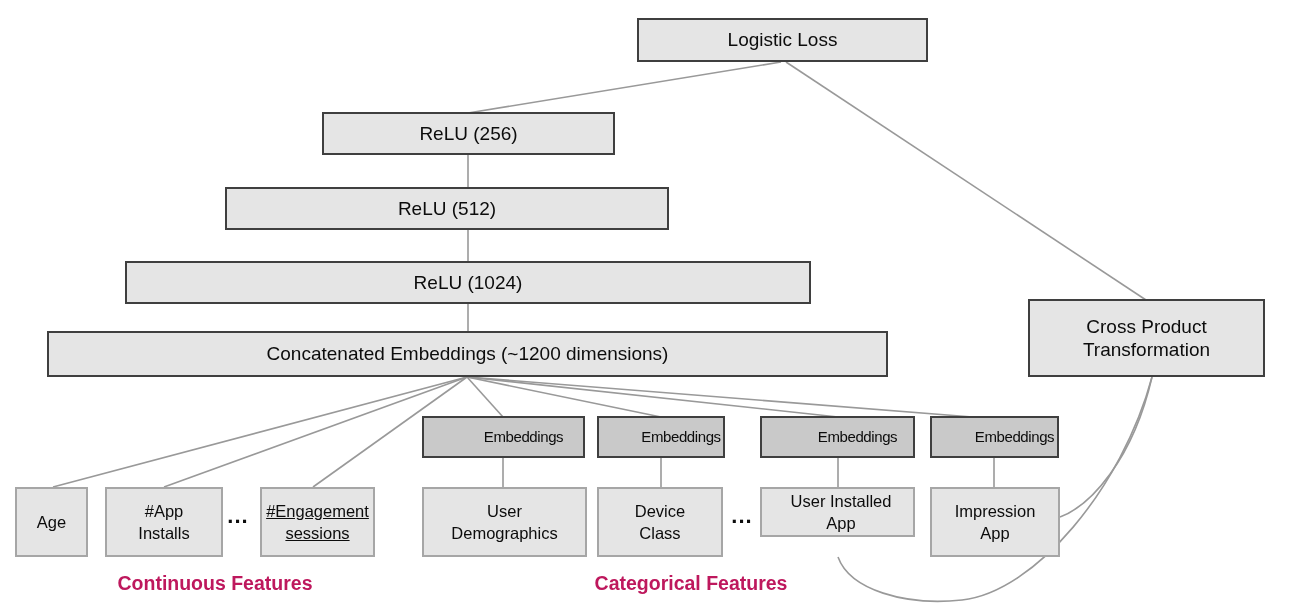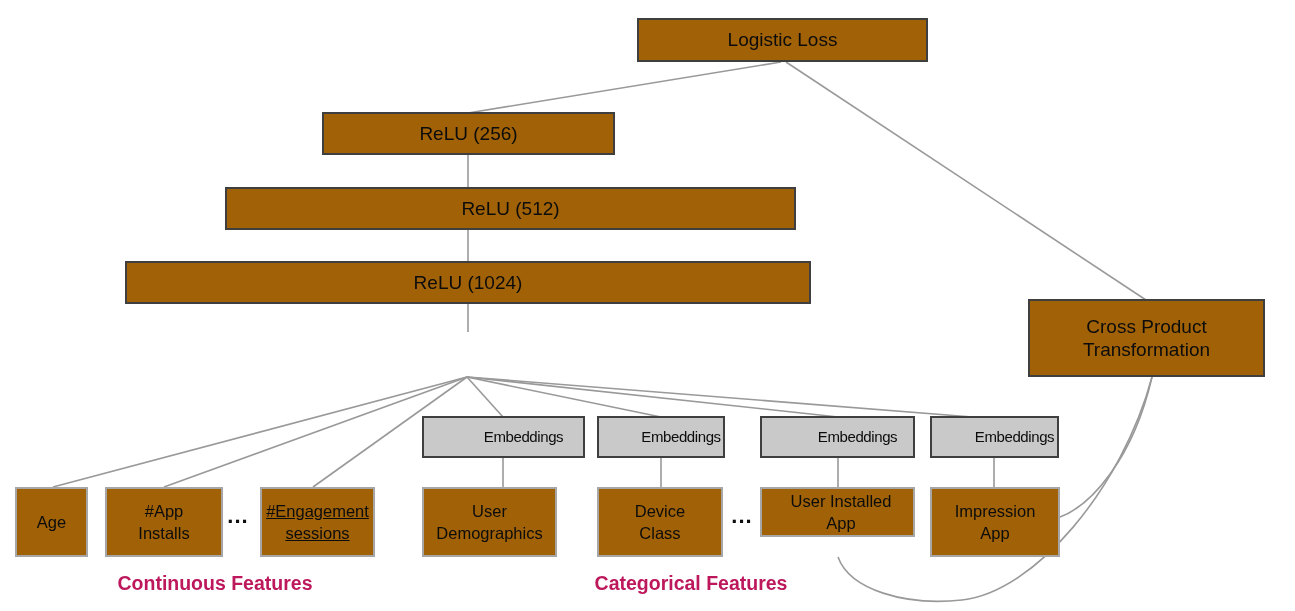--- a/index.html
+++ b/index.html
@@ -10,21 +10,21 @@
     font-family:"Liberation Sans", sans-serif;
     overflow:hidden;
   }
   #wires{position:absolute;left:0;top:0;z-index:1;}
   .node{
     position:absolute;
     z-index:2;
     display:flex;align-items:center;justify-content:center;
     text-align:center;
     color:#0c0c0c;
-    background:#a16207;
+    background:#e5e5e5;
     border:2px solid #3f3f3f;
     box-sizing:border-box;
     white-space:pre-line;
     line-height:1.22;
   }
   .node.main{font-size:19px;}
   .node.feature{
     border:2px solid #a6a6a6;
     font-size:16.5px;
     line-height:1.35;
@@ -78,24 +78,25 @@
     <line x1="838" y1="458" x2="838" y2="487"></line>
     <line x1="994" y1="458" x2="994" y2="487"></line>
     <path d="M 838 557 C 850 590 905 606 962 600 C 1035 592 1122 488 1152 377"></path>
     <path d="M 1060 517 C 1090 506 1133 460 1152 377"></path>
   </svg>
 
   <div class="node main" style="left:637px;top:18px;width:291px;height:44px;">Logistic Loss</div>
 
   <div class="node main" style="left:322px;top:112px;width:293px;height:43px;">ReLU (256)</div>
 
-  <div class="node main" style="left:225px;top:187px;width:571px;height:43px;">ReLU (512)</div>
+  <div class="node main" style="left:225px;top:187px;width:444px;height:43px;">ReLU (512)</div>
 
   <div class="node main" style="left:125px;top:261px;width:686px;height:43px;">ReLU (1024)</div>
 
+  <div class="node main" style="left:47px;top:331px;width:841px;height:46px;">Concatenated Embeddings (~1200 dimensions)</div>
 
   <div class="node main" style="left:1028px;top:299px;width:237px;height:78px;">Cross Product
 Transformation</div>
 
   <div class="node embedding" style="left:422px;top:416px;width:163px;height:42px;">Embeddings</div>
 
   <div class="node embedding" style="left:597px;top:416px;width:128px;height:42px;">Embeddings</div>
 
   <div class="node embedding" style="left:760px;top:416px;width:155px;height:42px;">Embeddings</div>
 
@@ -104,21 +105,21 @@
   <div class="node feature" style="left:15px;top:487px;width:73px;height:70px;">Age</div>
 
   <div class="node feature" style="left:105px;top:487px;width:118px;height:70px;">#App
 Installs</div>
 
   <div class="dots" style="left:222px;top:503px;width:32px;">...</div>
 
   <div class="node feature" style="left:260px;top:487px;width:115px;height:70px;text-decoration:underline;">#Engagement
 sessions</div>
 
-  <div class="node feature" style="left:422px;top:487px;width:135px;height:70px;">User
+  <div class="node feature" style="left:422px;top:487px;width:165px;height:70px;">User
 Demographics</div>
 
   <div class="node feature" style="left:597px;top:487px;width:126px;height:70px;">Device
 Class</div>
 
   <div class="dots" style="left:726px;top:503px;width:32px;">...</div>
 
   <div class="node feature" style="left:760px;top:487px;width:155px;height:50px;padding-left:7px;">User Installed
 App</div>
 

